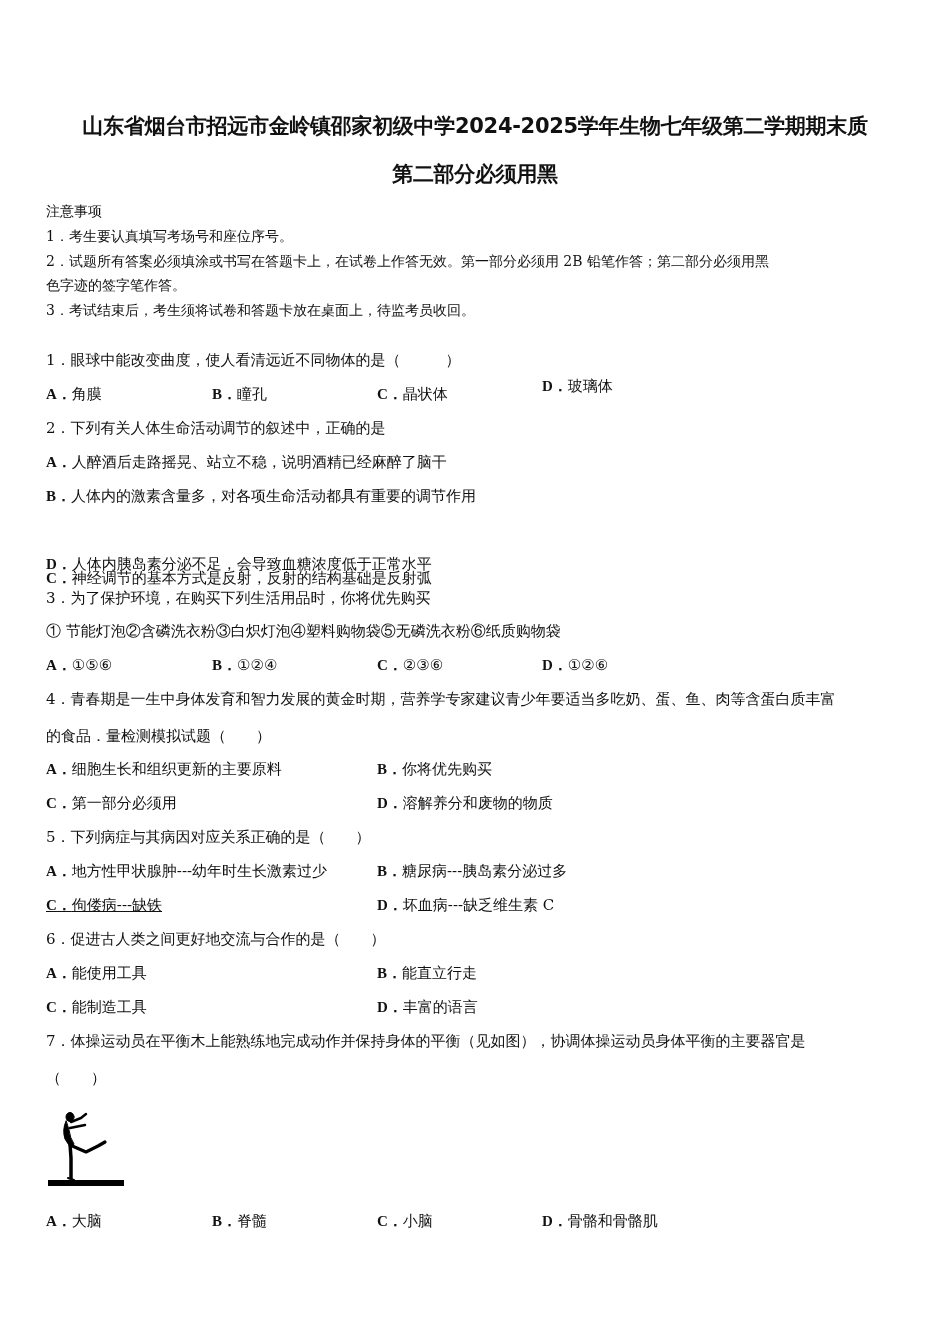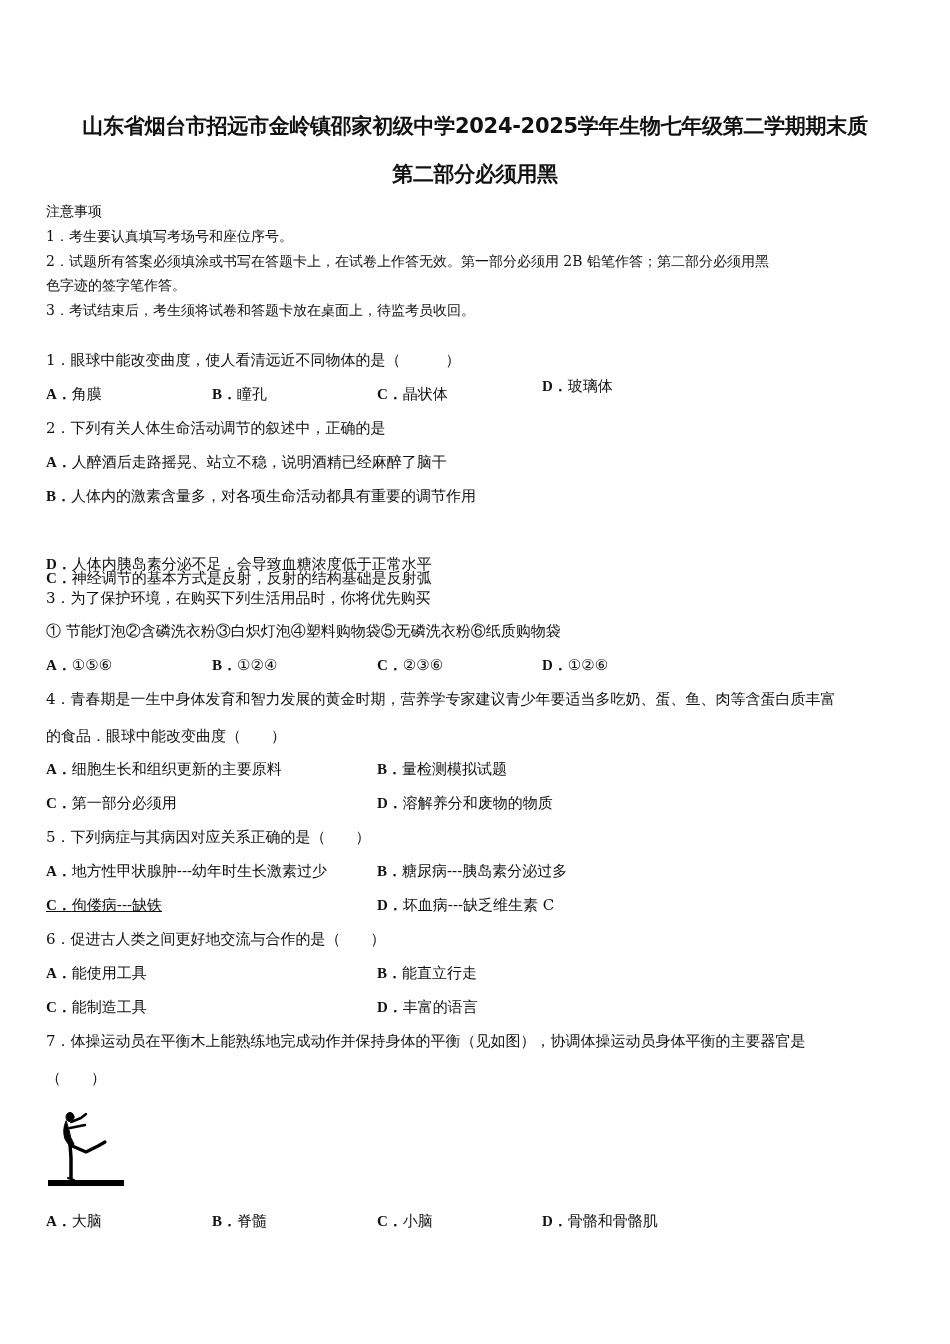--- a/index.html
+++ b/index.html
@@ -56,23 +56,23 @@
   <div class="line" style="top:588px;">3．为了保护环境，在购买下列生活用品时，你将优先购买</div>
   <div class="line" style="top:621px;">① 节能灯泡②含磷洗衣粉③白炽灯泡④塑料购物袋⑤无磷洗衣粉⑥纸质购物袋</div>
   <div class="opt" style="left:46px;top:655px;"><span class="letter">A．</span><span>①⑤⑥</span></div>
   <div class="opt" style="left:212px;top:655px;"><span class="letter">B．</span><span>①②④</span></div>
   <div class="opt" style="left:377px;top:655px;"><span class="letter">C．</span><span>②③⑥</span></div>
   <div class="opt" style="left:542px;top:655px;"><span class="letter">D．</span><span>①②⑥</span></div>
 </div>
 
 <div>
   <div class="line" style="top:689px;">4．青春期是一生中身体发育和智力发展的黄金时期，营养学专家建议青少年要适当多吃奶、蛋、鱼、肉等含蛋白质丰富</div>
-  <div class="line" style="top:726px;">的食品．眼球中能改变曲度（　　）</div>
+  <div class="line" style="top:726px;">的食品．量检测模拟试题（　　）</div>
   <div class="opt" style="left:46px;top:759px;"><span class="letter">A．</span><span>细胞生长和组织更新的主要原料</span></div>
-  <div class="opt" style="left:377px;top:759px;"><span class="letter">B．</span><span>量检测模拟试题</span></div>
+  <div class="opt" style="left:377px;top:759px;"><span class="letter">B．</span><span>你将优先购买</span></div>
   <div class="opt" style="left:46px;top:793px;"><span class="letter">C．</span><span>第一部分必须用</span></div>
   <div class="opt" style="left:377px;top:793px;"><span class="letter">D．</span><span>溶解养分和废物的物质</span></div>
 </div>
 
 <div>
   <div class="line" style="top:827px;">5．下列病症与其病因对应关系正确的是（　　）</div>
   <div class="opt" style="left:46px;top:861px;"><span class="letter">A．</span><span>地方性甲状腺肿---幼年时生长激素过少</span></div>
   <div class="opt" style="left:377px;top:861px;"><span class="letter">B．</span><span>糖尿病---胰岛素分泌过多</span></div>
   <div class="opt" style="left:46px;top:895px;text-decoration:underline;"><span class="letter">C．</span><span>佝偻病---缺铁</span></div>
   <div class="opt" style="left:377px;top:895px;"><span class="letter">D．</span><span>坏血病---缺乏维生素 C</span></div>

